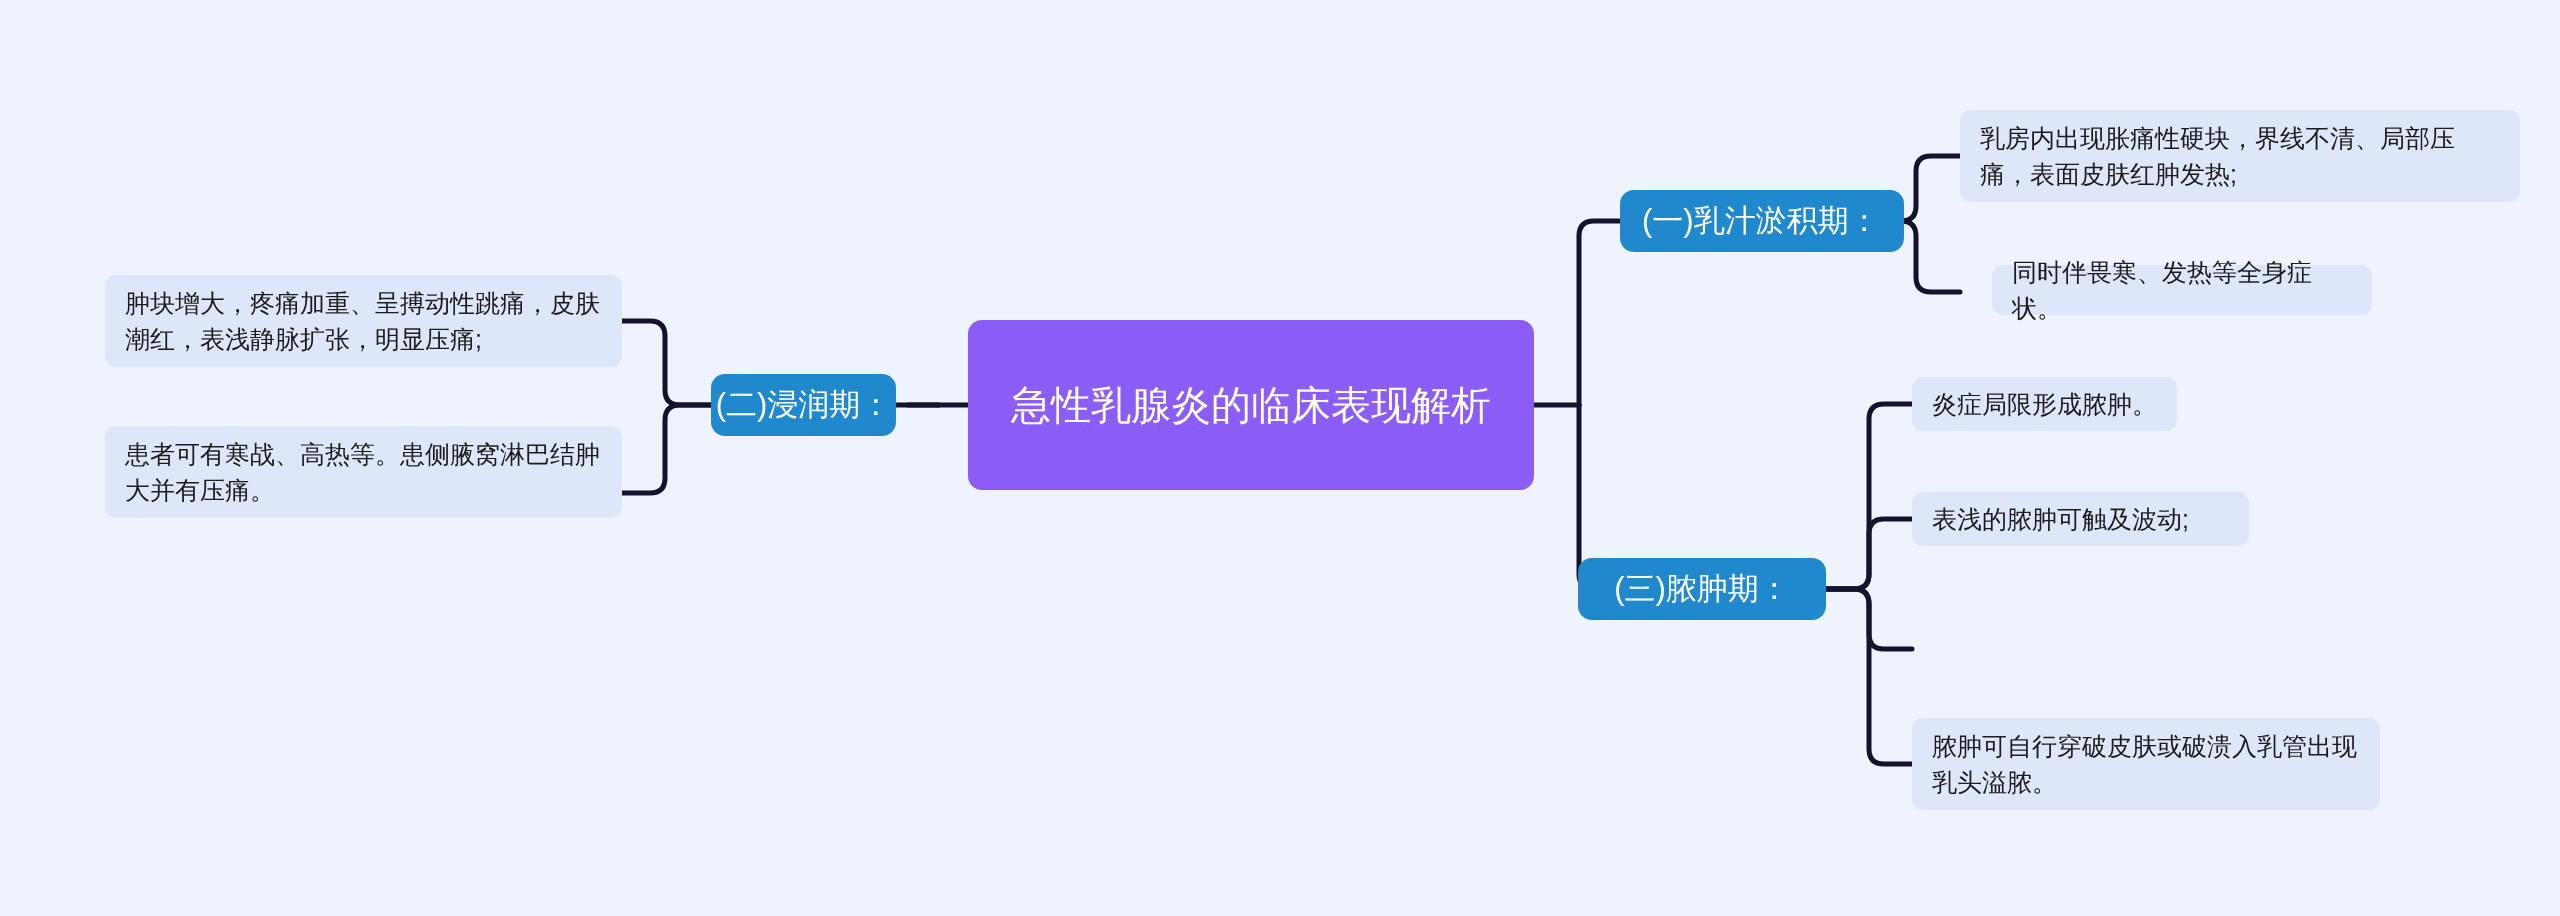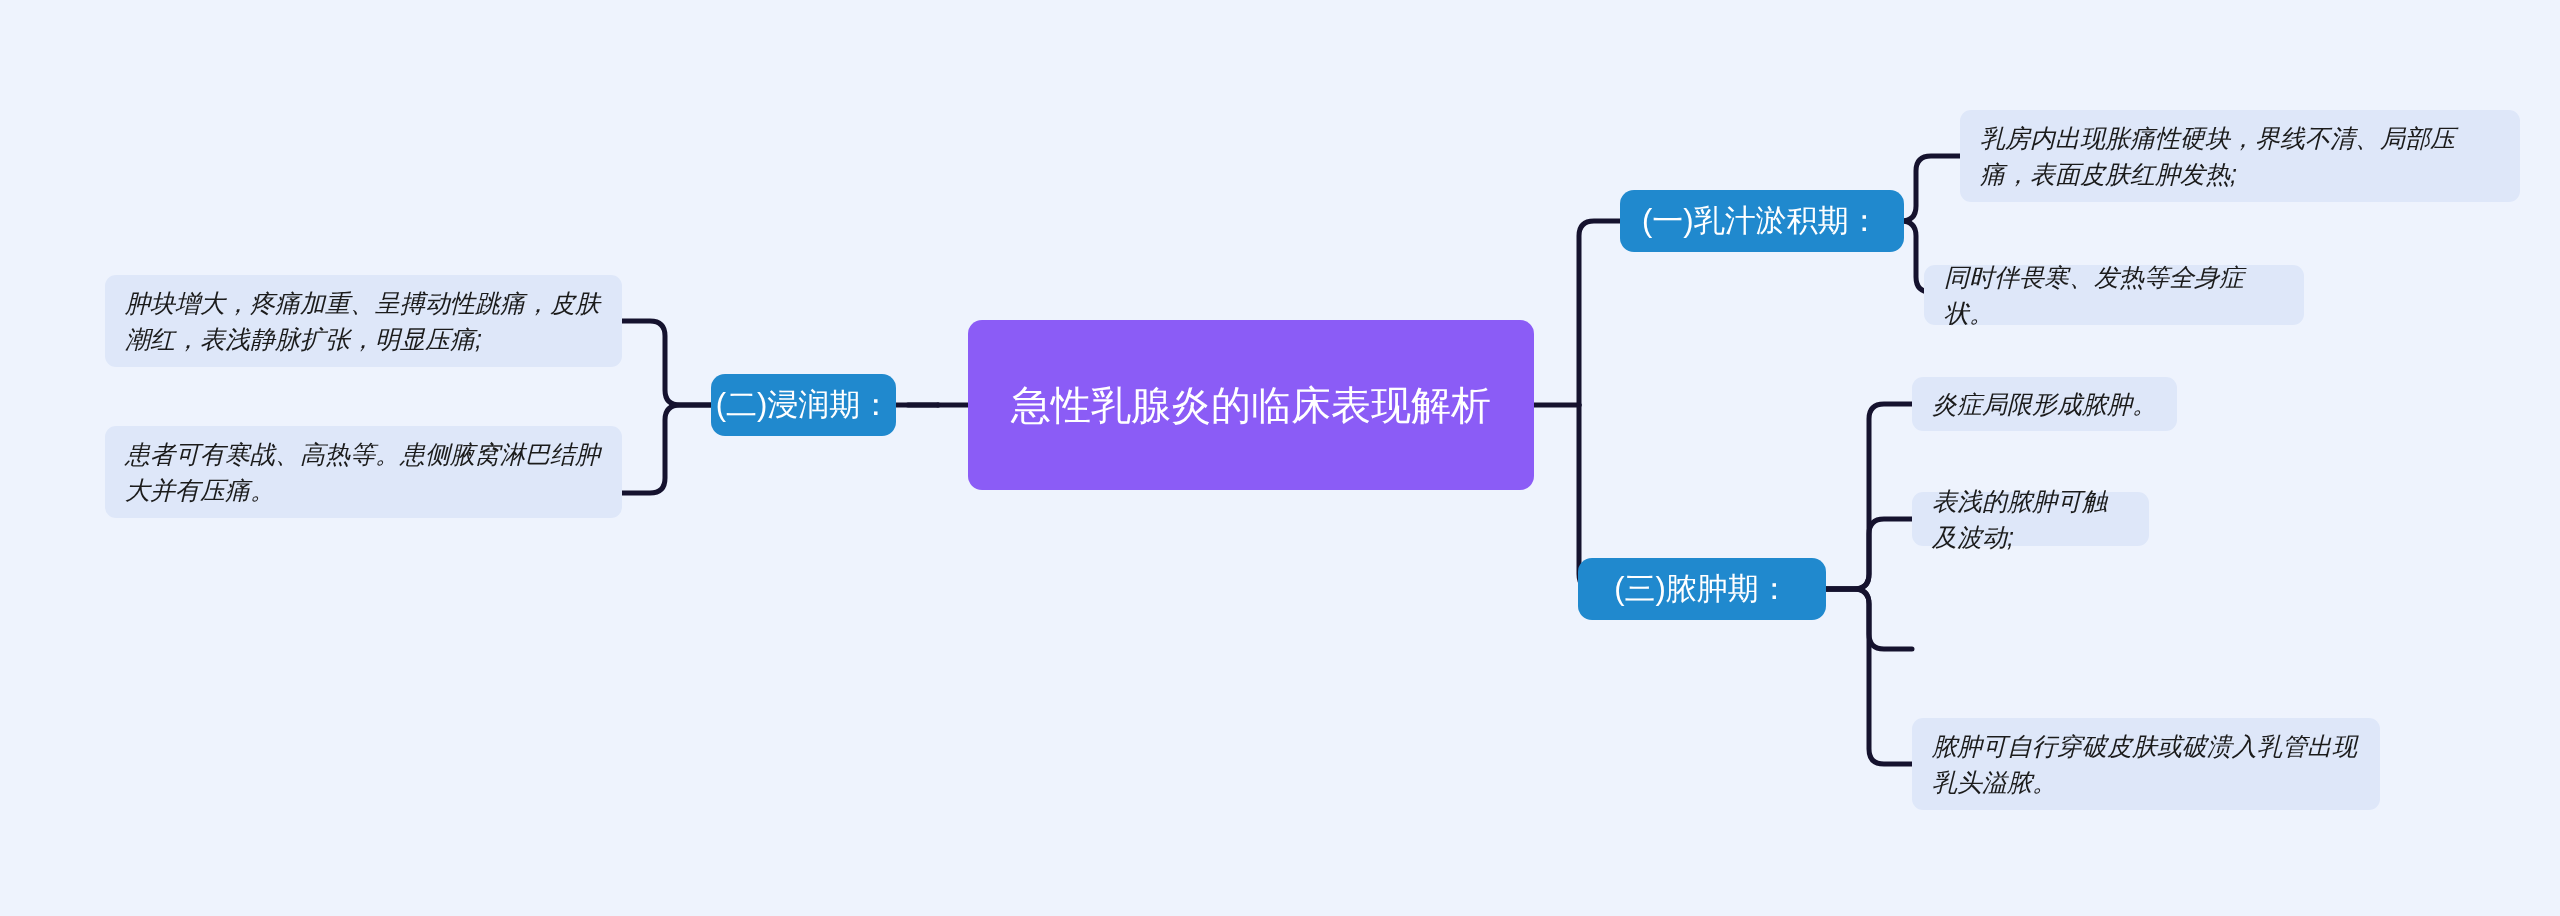--- a/index.html
+++ b/index.html
@@ -57,21 +57,21 @@
   }
   
   .leaf {
     background: #dee7f9;
     border-radius: 11px;
     color: #1b1b1b;
     font-size: 25px;
     line-height: 1.45;
     padding: 13px 20px;
   }
-  .leaf span { display: block; font-style: italic; }
+  .leaf span { display: block; }
 </style>
 </head>
 <body>
 
 <div id="canvas">
 
   <svg id="links" viewBox="0 0 2560 916" xmlns="http://www.w3.org/2000/svg">
     <g fill="none" stroke="#15122e" stroke-width="5" stroke-linecap="round" stroke-linejoin="round">
 
       <path d="M1534 405 H1579"></path>
@@ -100,21 +100,21 @@
   </div>
 
   <div class="node branch" style="left:1620px; top:190px; width:284px; height:62px;">
     <span>(一)乳汁淤积期：</span>
   </div>
 
   <div class="node leaf" style="left:1960px; top:110px; width:560px; height:92px;">
     <span>乳房内出现胀痛性硬块，界线不清、局部压痛，表面皮肤红肿发热;</span>
   </div>
 
-  <div class="node leaf" style="left:1924px; top:265px; width:380px; height:60px;">
+  <div class="node leaf" style="left:1992px; top:265px; width:380px; height:50px;">
     <span>同时伴畏寒、发热等全身症状。</span>
   </div>
 
   <div class="node branch" style="left:711px; top:374px; width:185px; height:62px; justify-content:center;">
     <span>(二)浸润期：</span>
   </div>
 
   <div class="node leaf" style="left:105px; top:275px; width:517px; height:92px;">
     <span>肿块增大，疼痛加重、呈搏动性跳痛，皮肤潮红，表浅静脉扩张，明显压痛;</span>
   </div>
@@ -124,21 +124,21 @@
   </div>
 
   <div class="node branch" style="left:1578px; top:558px; width:248px; height:62px; justify-content:center;">
     <span>(三)脓肿期：</span>
   </div>
 
   <div class="node leaf" style="left:1912px; top:377px; width:265px; height:54px;">
     <span>炎症局限形成脓肿。</span>
   </div>
 
-  <div class="node leaf" style="left:1912px; top:492px; width:237px; height:54px;">
+  <div class="node leaf" style="left:1912px; top:492px; width:337px; height:54px;">
     <span>表浅的脓肿可触及波动;</span>
   </div>
 
 
   <div class="node leaf" style="left:1912px; top:718px; width:468px; height:92px;">
     <span>脓肿可自行穿破皮肤或破溃入乳管出现乳头溢脓。</span>
   </div>
 
 </div>
 

